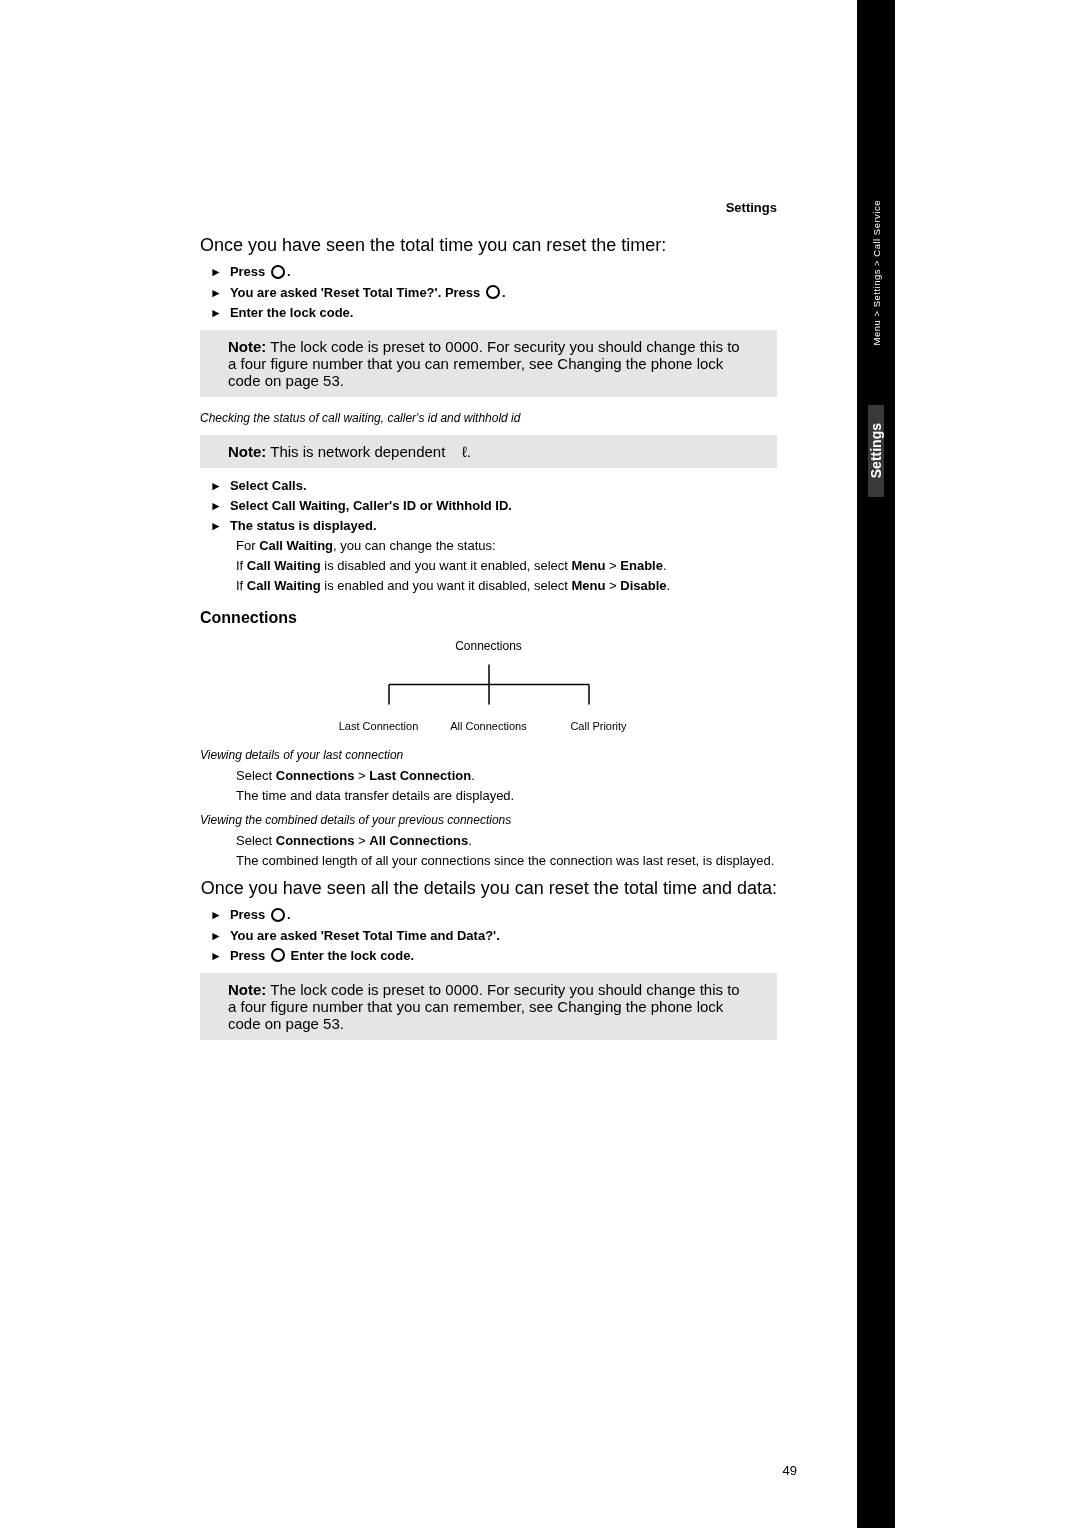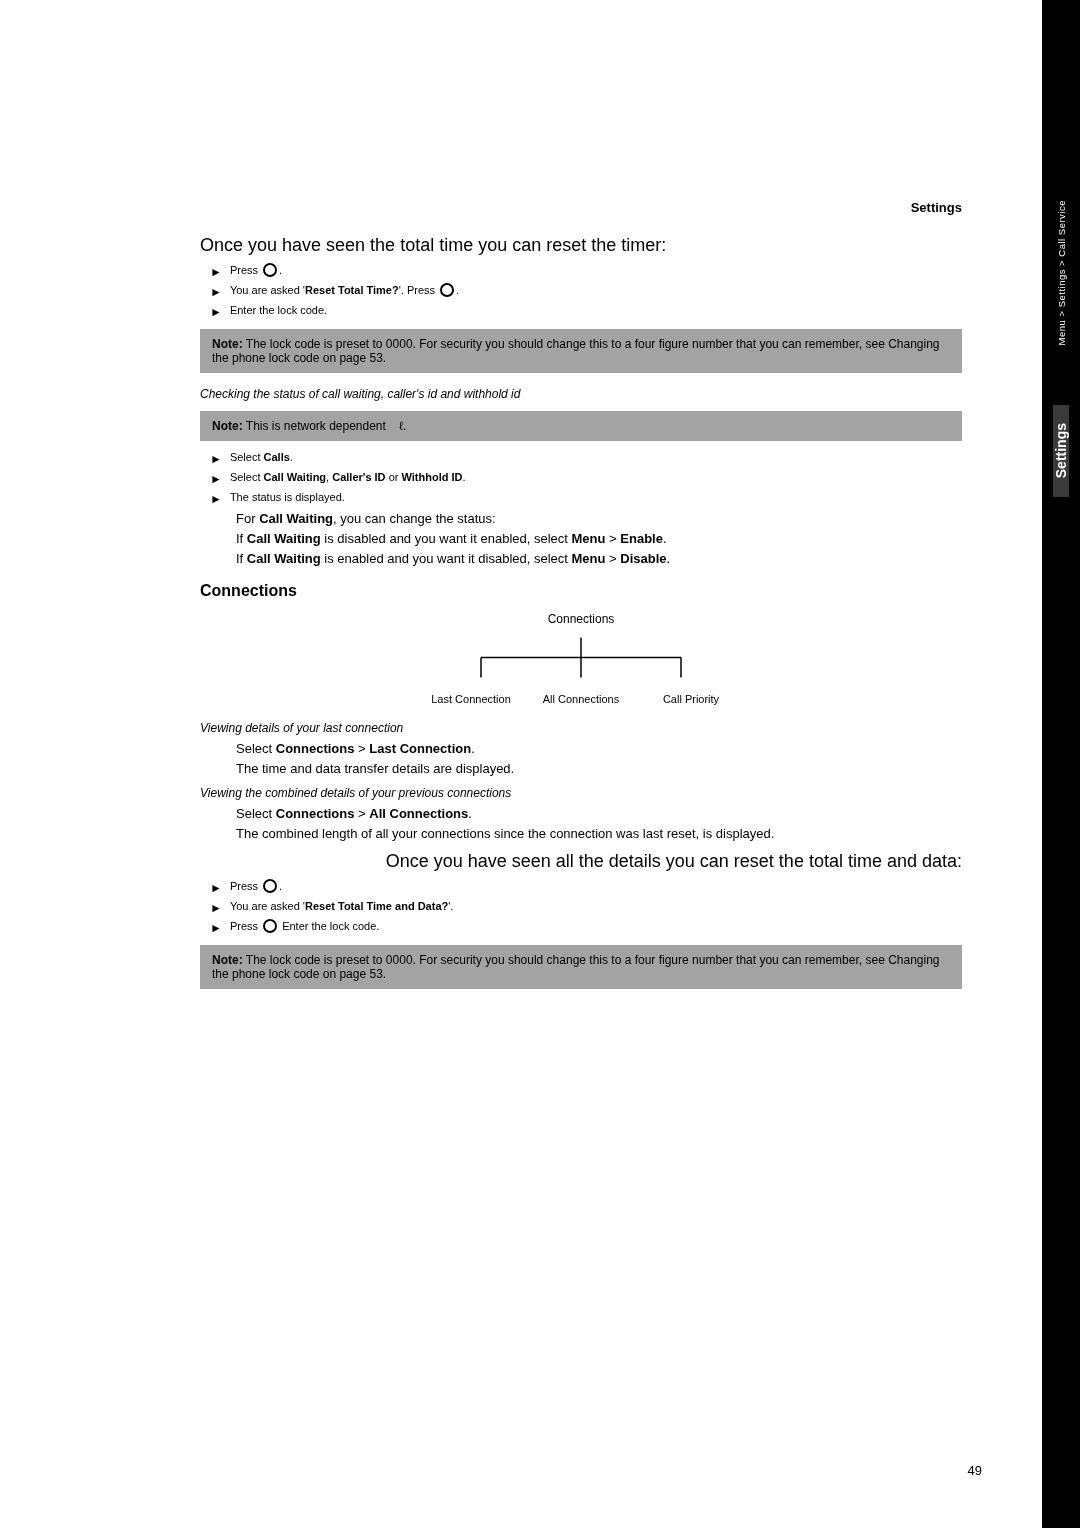--- a/index.html
+++ b/index.html
@@ -9,21 +9,21 @@
       min-height: 1528px;
       background: #ffffff;
       font-family: Arial, Helvetica, sans-serif;
       font-size: 13px;
       color: #000000;
       position: relative;
     }
 
     .page-container {
       display: flex;
-      width: 1080px;
+      width: 895px;
       min-height: 1528px;
       position: relative;
     }
 
     .main-content {
       flex: 1;
       padding: 200px 80px 80px 200px;
       position: relative;
     }
 
@@ -58,42 +58,43 @@
     }
 
     .bullet-arrow {
       margin-right: 8px;
       font-size: 12px;
       margin-top: 1px;
       color: #000;
     }
 
     .bullet-text {
-      font-size: 11px;
+      font-size: 13px;
       flex: 1;
+      font-weight: bold;
     }
 
     .ok-icon {
       display: inline-block;
       width: 14px;
       height: 14px;
       border: 2px solid #000;
       border-radius: 50%;
       vertical-align: middle;
       margin: 0 2px;
       position: relative;
       top: -1px;
     }
 
     .note-box {
-      background: #a3a3a3;
+      background: #e5e5e5;
       border: none;
-      padding: 8px 12px;
+      padding: 8px 28px;
       margin: 10px 0;
-      font-size: 12px;
+      font-size: 15px;
     }
 
     .note-box .note-label {
       font-weight: bold;
     }
 
     .italic-heading {
       font-style: italic;
       font-size: 12px;
       margin: 14px 0 6px 0;

